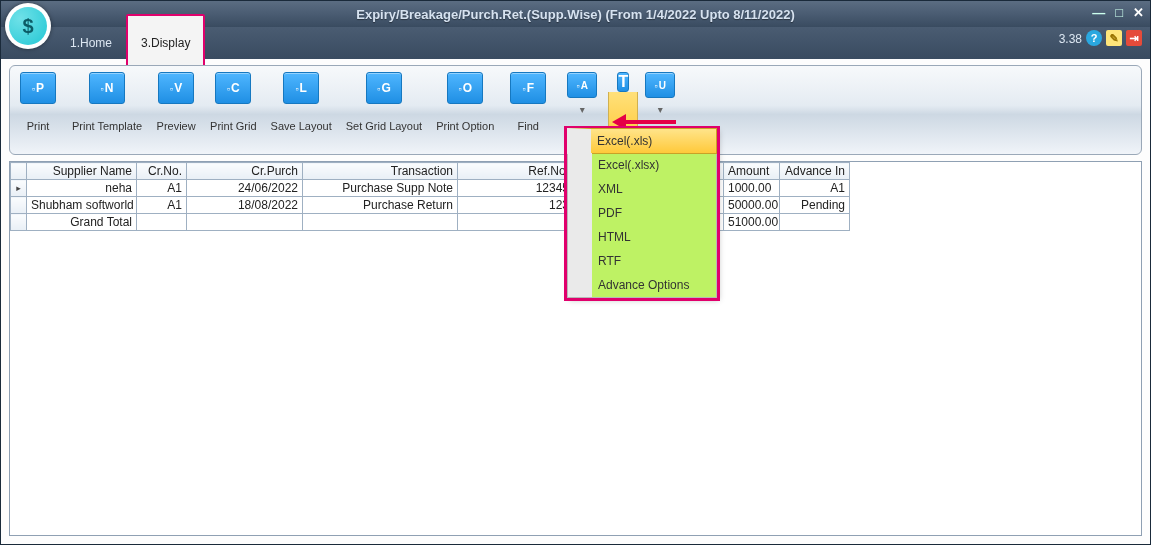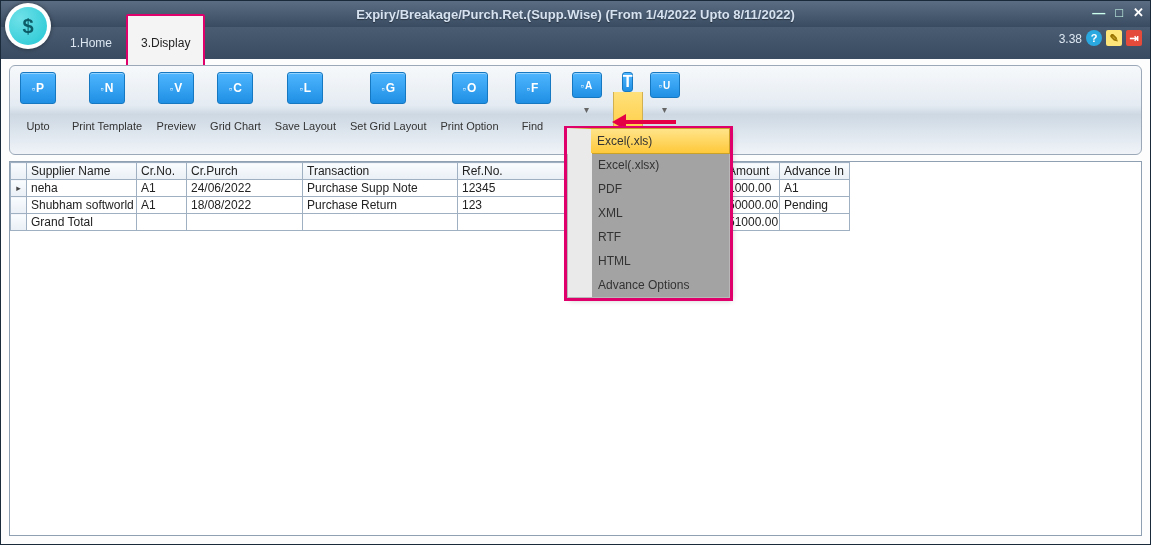--- a/index.html
+++ b/index.html
@@ -128,38 +128,38 @@
     position:relative;
   }
   table.grid {
     border-collapse:collapse; width:830px;
     font-size:12px; color:#222;
     table-layout:fixed;
   }
   table.grid th, table.grid td {
     border:1px solid #9fb0c2;
     padding:1px 4px;
-    text-align:left;
+    text-align:right;
     height:17px;
     overflow:hidden;white-space:nowrap;
   }
   table.grid th {
     background:linear-gradient(to bottom,#fafcfe,#e9eff6);
     font-weight:normal;
   }
   table.grid td.num, table.grid th.num { text-align:left; }
   .rowhead { width:16px; background:linear-gradient(to bottom,#fafcfe,#e9eff6); }
   .rowhead.caret::after{content:"▸";font-size:9px;color:#444;display:block;text-align:center;}
 
   
   .dropdown {
     position:absolute;
     left:566px; top:128px;
-    width:163px;
-    background:#a3a3a3;
+    width:150px;
+    background:#bef264;
     border:1px solid #b8b8b8;
     border-top:none;
     box-shadow:2px 2px 6px rgba(0,0,0,.25);
     outline:3px solid #e0006c;
     outline-offset:0;
     z-index:20;
   }
   .dropdown .dd-item{
     padding:5px 8px 5px 30px;
     font-size:12px;color:#333;
@@ -202,42 +202,42 @@
       <span class="sq exit">⇥</span>
     </div>
   </div>
 
   <div class="toolstrip">
     <div class="tool">
       <div class="tile">
           <span class="bullet"></span>
           <span>P</span>
         </div>
-      <span class="lbl">Upto</span>
+      <span class="lbl">Print</span>
     </div>
     <div class="tool">
       <div class="tile">
           <span class="bullet"></span>
           <span>N</span>
         </div>
       <span class="lbl">Print Template</span>
     </div>
     <div class="tool">
       <div class="tile">
           <span class="bullet"></span>
           <span>V</span>
         </div>
       <span class="lbl">Preview</span>
     </div>
     <div class="tool">
       <div class="tile">
           <span class="bullet"></span>
           <span>C</span>
         </div>
-      <span class="lbl">Grid Chart</span>
+      <span class="lbl">Print Grid</span>
     </div>
     <div class="tool">
       <div class="tile">
           <span class="bullet"></span>
           <span>L</span>
         </div>
       <span class="lbl">Save Layout</span>
     </div>
     <div class="tool">
       <div class="tile">
@@ -347,19 +347,19 @@
         <td class="num">51000.00</td>
         <td></td>
       </tr>
     </tbody>
       </table>
   </div>
 
   <div class="dropdown">
     <div class="dd-item">Excel(.xls)</div>
     <div class="dd-item">Excel(.xlsx)</div>
+    <div class="dd-item">XML</div>
     <div class="dd-item">PDF</div>
-    <div class="dd-item">XML</div>
+    <div class="dd-item">HTML</div>
     <div class="dd-item">RTF</div>
-    <div class="dd-item">HTML</div>
     <div class="dd-item">Advance Options</div>
   </div>
 </div>
 
 </body></html>

